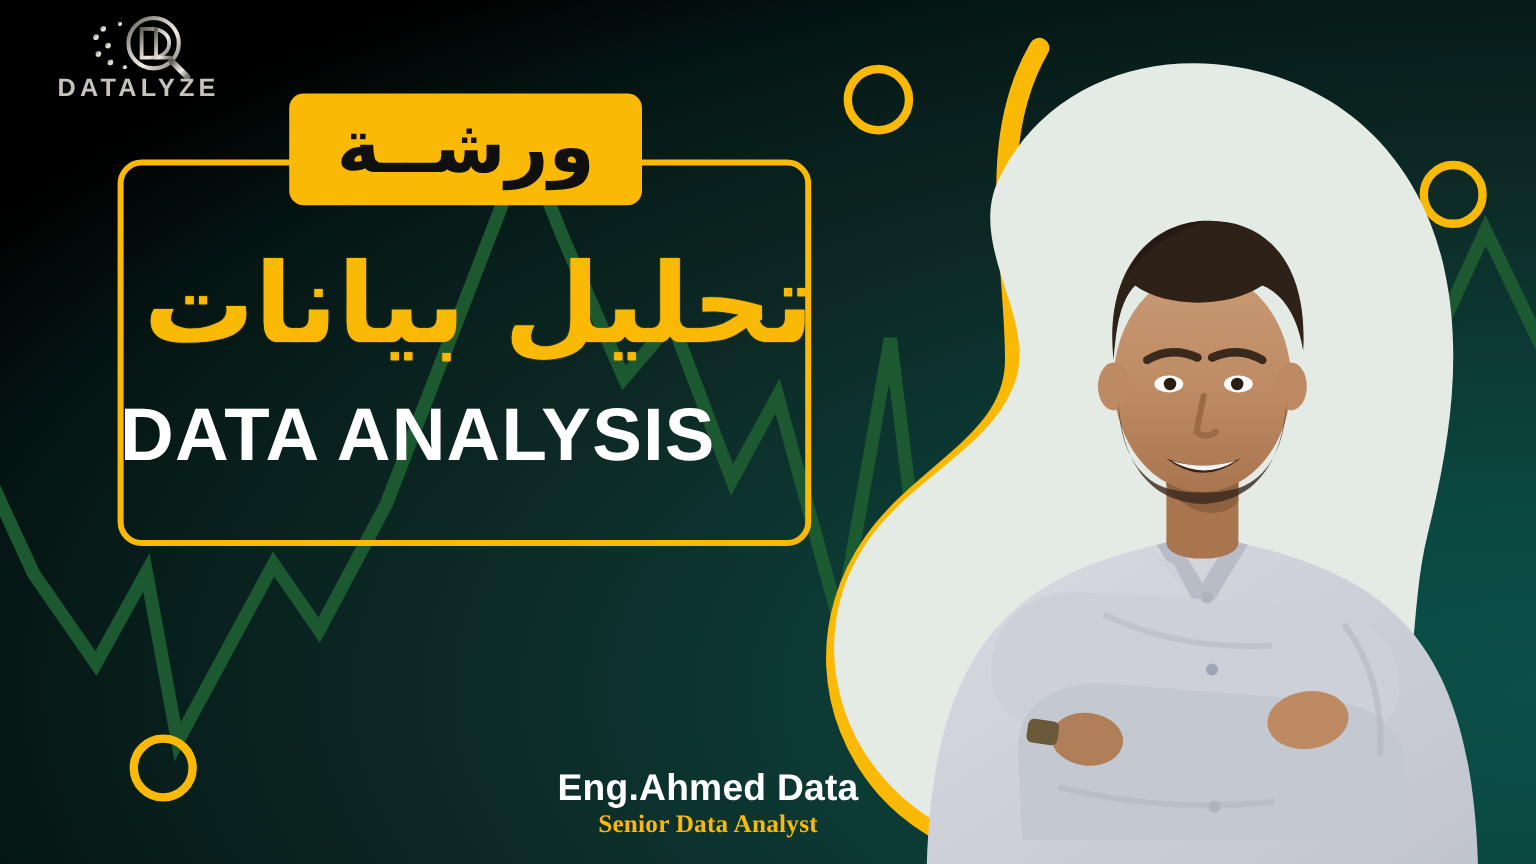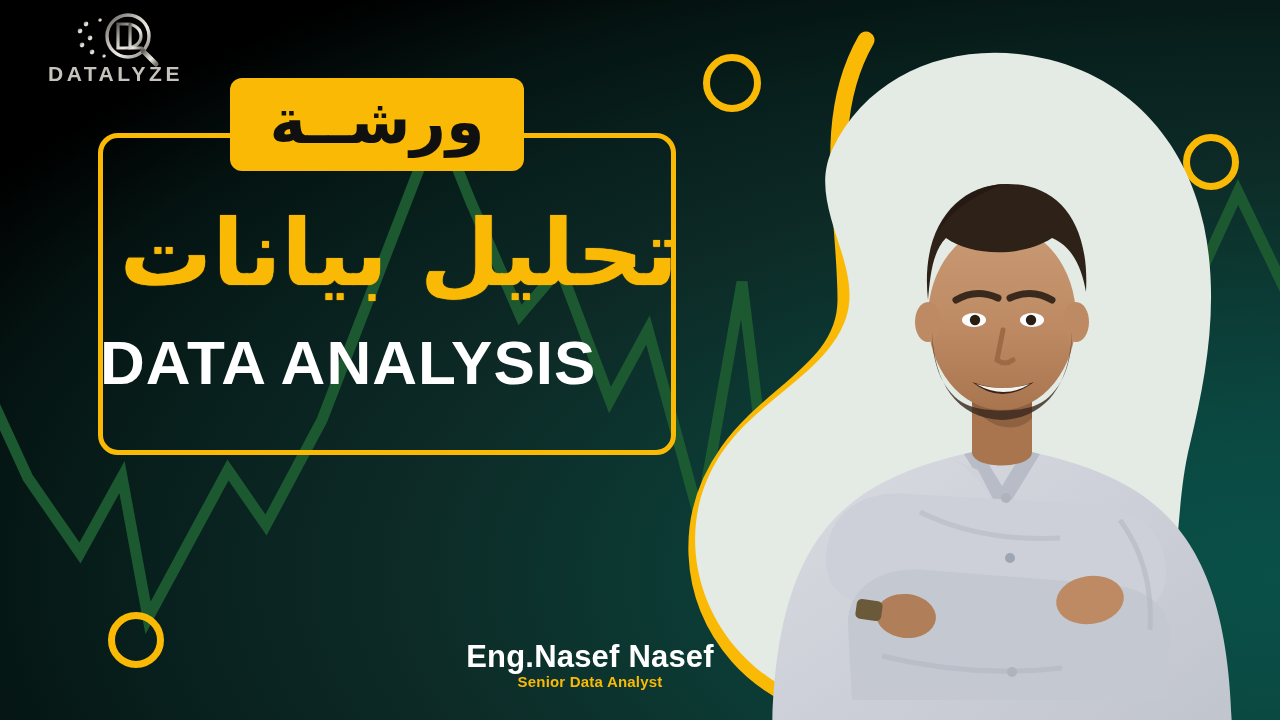--- a/index.html
+++ b/index.html
@@ -17,21 +17,21 @@
   .ring{position:absolute;border-radius:50%;box-sizing:border-box;}
 
   
   .frame{
     position:absolute;left:98px;top:133px;width:578px;height:322px;
     border:5px solid #fab905;border-radius:20px;box-sizing:border-box;
   }
 
   
   .badge{
-    position:absolute;left:230px;top:78px;width:294px;height:93px;
+    position:absolute;left:241px;top:78px;width:294px;height:93px;
     background:#fab905;border-radius:12px;
     display:flex;align-items:center;justify-content:center;
   }
   .badge-txt{
     color:#101010;font-size:62px;font-weight:700;line-height:1;
     direction:rtl;letter-spacing:0;
     font-family:"DejaVu Sans","Liberation Sans",sans-serif;
     transform:translateY(-3px);
   }
 
@@ -67,22 +67,22 @@
   
   .presenter{
     position:absolute;left:360px;top:640px;width:460px;text-align:center;
     z-index:6;
   }
   .presenter-name{
     color:#ffffff;font-size:31px;font-weight:700;line-height:1.08;
     font-family:"Liberation Sans",sans-serif;letter-spacing:.2px;
   }
   .presenter-role{
-    color:#fab905;font-size:15px;font-weight:700;line-height:1.25;
-    font-family:Liberation Sans, sans-serif;letter-spacing:.2px;
+    color:#fab905;font-size:21px;font-weight:700;line-height:1.25;
+    font-family:Liberation Serif, serif;letter-spacing:.2px;
   }
 </style>
 </head>
 <body>
 
 <div id="stage">
 
   <svg class="bgchart" viewBox="0 0 1280 720">
     <polyline id="trendline" fill="none" stroke="#1d5c32" stroke-width="11" stroke-linejoin="miter" stroke-linecap="butt" opacity="0.95" points="-30,352 28,478 80,553 122,477 148,618 228,470 266,525 322,420 438,120 470,200 520,315 560,268 610,400 648,330 700,520 742,282 786,640 830,470 872,280 905,120 940,240 975,430 1010,350 1050,470 1092,340 1130,430 1186,305 1238,192 1290,300"></polyline>
   </svg>
@@ -253,17 +253,17 @@
           <circle cx="34" cy="37" r="2.4"></circle>
         <circle cx="44" cy="44" r="2.4"></circle>
         <circle cx="52" cy="12" r="1.8"></circle>
           <circle cx="56" cy="48" r="1.8"></circle>
       </g>
     </svg>
   </div>
   <div class="logo-word">DATALYZE</div>
 
   <div class="presenter">
-    <div class="presenter-name">Eng.Nasef Nasef</div>
+    <div class="presenter-name">Eng.Ahmed Data</div>
     <div class="presenter-role">Senior Data Analyst</div>
   </div>
 
 </div>
 
 </body></html>

